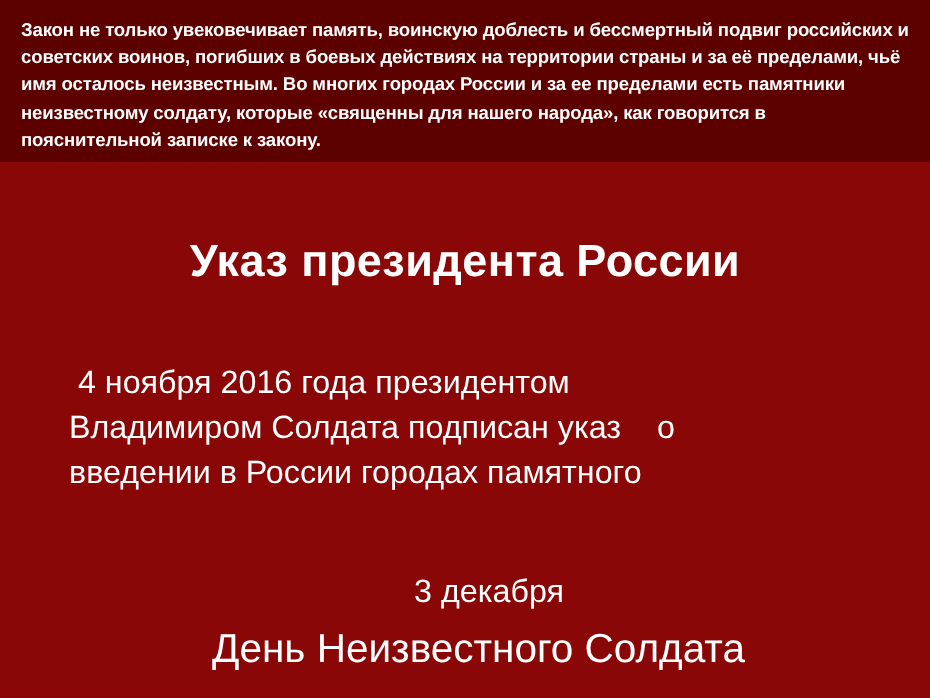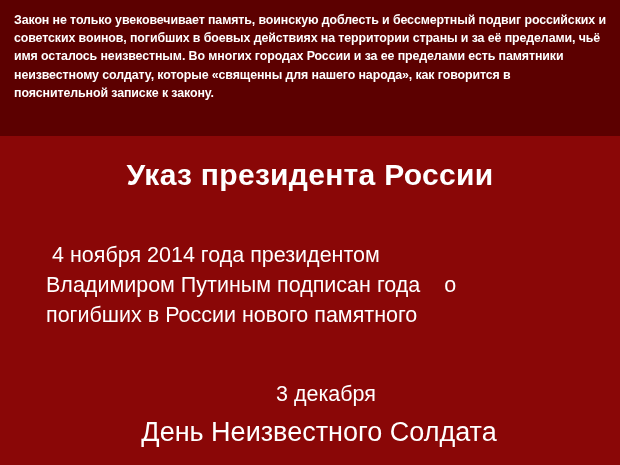--- a/index.html
+++ b/index.html
@@ -19,21 +19,21 @@
     height: 465px;
     background: #8A0707;
     box-sizing: border-box;
   }
   
   .header-band {
     position: absolute;
     top: 0;
     left: 0;
     width: 620px;
-    height: 136px;
+    height: 108px;
     background: #5C0000;
     box-sizing: border-box;
     padding: 11px 14px 0 14px;
   }
   .header-text {
     color: #FFFFFF;
     font-size: 12.4px;
     line-height: 18.2px;
     font-weight: bold;
     text-align: left;
@@ -93,22 +93,22 @@
 
 <div class="slide">
 
   <div class="header-band">
     <div class="header-text">Закон не только увековечивает память, воинскую доблесть и бессмертный подвиг российских и советских воинов, погибших в боевых действиях на территории страны и за её пределами, чьё имя осталось неизвестным. Во многих городах России и за ее пределами есть памятники неизвестному солдату, которые «священны для нашего народа», как говорится в пояснительной записке к закону.</div>
   </div>
 
   <div class="title">Указ президента России</div>
 
   <div class="body-block">
-    <div class="body-line"> 4 ноября 2014 года президентом</div>
-    <div class="body-line">Владимиром Путиным подписан года    о</div>
-    <div class="body-line">погибших в России нового памятного</div>
+    <div class="body-line"> 4 ноября 2016 года президентом</div>
+    <div class="body-line">Владимиром Солдата подписан указ    о</div>
+    <div class="body-line">введении в России городах памятного</div>
   </div>
 
   <div class="date-line">3 декабря</div>
 
   <div class="final-line">День Неизвестного Солдата</div>
 
 </div>
 
 </body></html>

